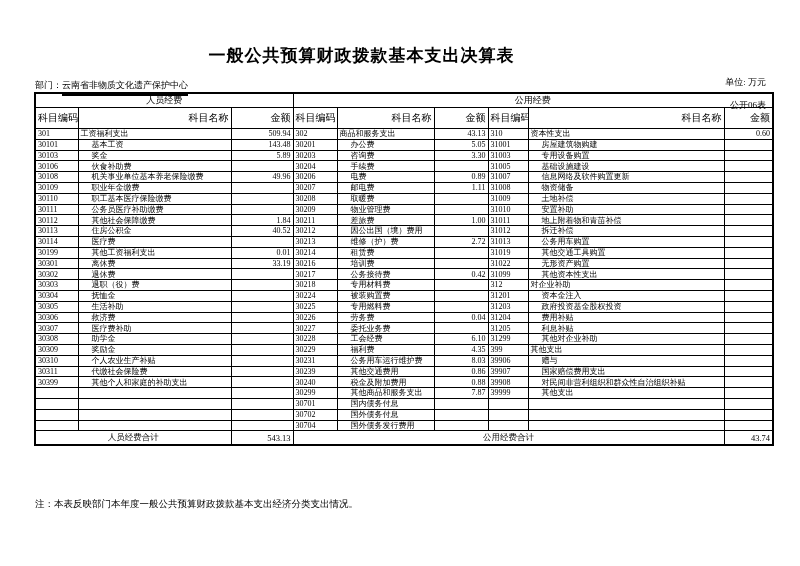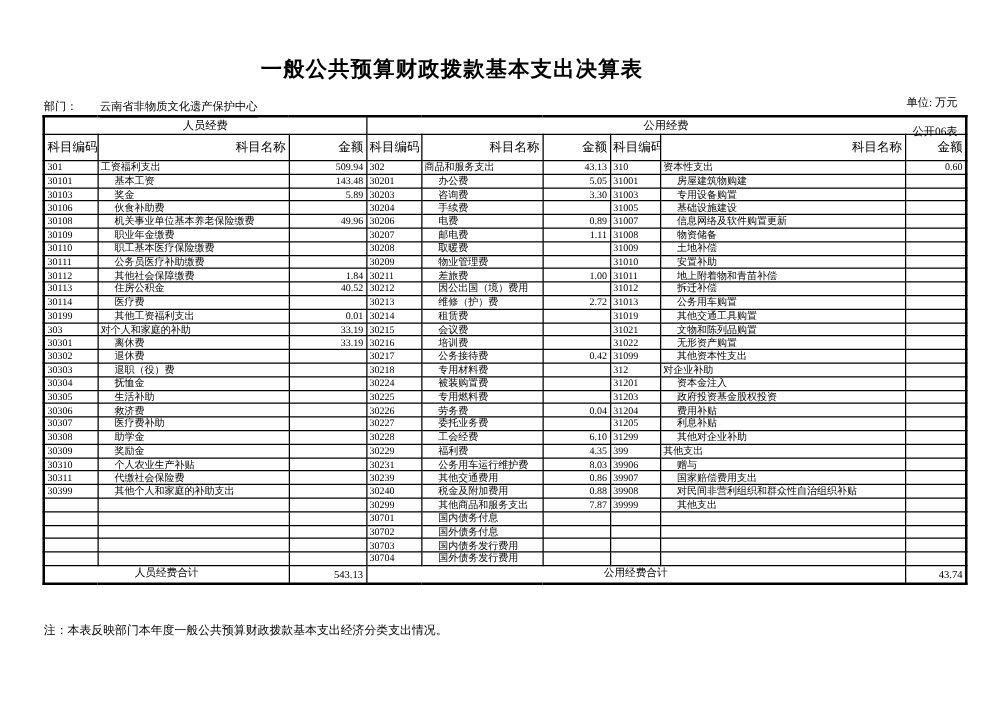--- a/index.html
+++ b/index.html
@@ -9,21 +9,21 @@
     overflow:hidden;
   }
   .page-title{
     position:absolute;top:44px;left:0;width:723px;text-align:center;
     font-size:17px;font-weight:bold;letter-spacing:1px;
   }
   .meta-right{position:absolute;right:34px;text-align:right;font-size:9px;line-height:11px;}
   .meta-code{top:64px;margin-top:36px;}
   .meta-unit{top:77px;}
   .dept-line{position:absolute;left:35px;top:79px;font-size:9px;}
-  .dept-name{display:inline-block;min-width:126px;border-bottom:2px solid #000000;margin-left:18px;}
+  .dept-name{display:inline-block;min-width:126px;border-bottom:4px solid #000000;}
   table.budget{
     position:absolute;left:34px;top:92px;width:738px;
     border-collapse:collapse;table-layout:fixed;
     border:2px solid #000;
   }
   table.budget td,table.budget th{
     border:1px solid #000;overflow:hidden;white-space:nowrap;
     padding:0 2px;font-weight:normal;
   }
   tr.group-row th{height:11px;font-size:9px;text-align:center;margin-left:24px;}
@@ -204,31 +204,20 @@
         <td class="name sub">其他工资福利支出</td>
         <td class="amount">0.01</td>
         <td class="code">30214</td>
         <td class="name sub">租赁费</td>
         <td class="amount"></td>
         <td class="code">31019</td>
         <td class="name sub">其他交通工具购置</td>
         <td class="amount"></td>
       </tr>
       <tr>
-        <td class="code">303</td>
-        <td class="name">对个人和家庭的补助</td>
-        <td class="amount">33.19</td>
-        <td class="code">30215</td>
-        <td class="name sub">会议费</td>
-        <td class="amount"></td>
-        <td class="code">31021</td>
-        <td class="name sub">文物和陈列品购置</td>
-        <td class="amount"></td>
-      </tr>
-      <tr>
         <td class="code">30301</td>
         <td class="name sub">离休费</td>
         <td class="amount">33.19</td>
         <td class="code">30216</td>
         <td class="name sub">培训费</td>
         <td class="amount"></td>
         <td class="code">31022</td>
         <td class="name sub">无形资产购置</td>
         <td class="amount"></td>
       </tr>
@@ -374,31 +363,20 @@
         <td class="code"></td>
         <td class="name"></td>
         <td class="amount"></td>
       </tr>
       <tr>
         <td class="code"></td>
         <td class="name"></td>
         <td class="amount"></td>
         <td class="code">30702</td>
         <td class="name sub">国外债务付息</td>
-        <td class="amount"></td>
-        <td class="code"></td>
-        <td class="name"></td>
-        <td class="amount"></td>
-      </tr>
-      <tr>
-        <td class="code"></td>
-        <td class="name"></td>
-        <td class="amount"></td>
-        <td class="code">30703</td>
-        <td class="name sub">国内债务发行费用</td>
         <td class="amount"></td>
         <td class="code"></td>
         <td class="name"></td>
         <td class="amount"></td>
       </tr>
       <tr>
         <td class="code"></td>
         <td class="name"></td>
         <td class="amount"></td>
         <td class="code">30704</td>

